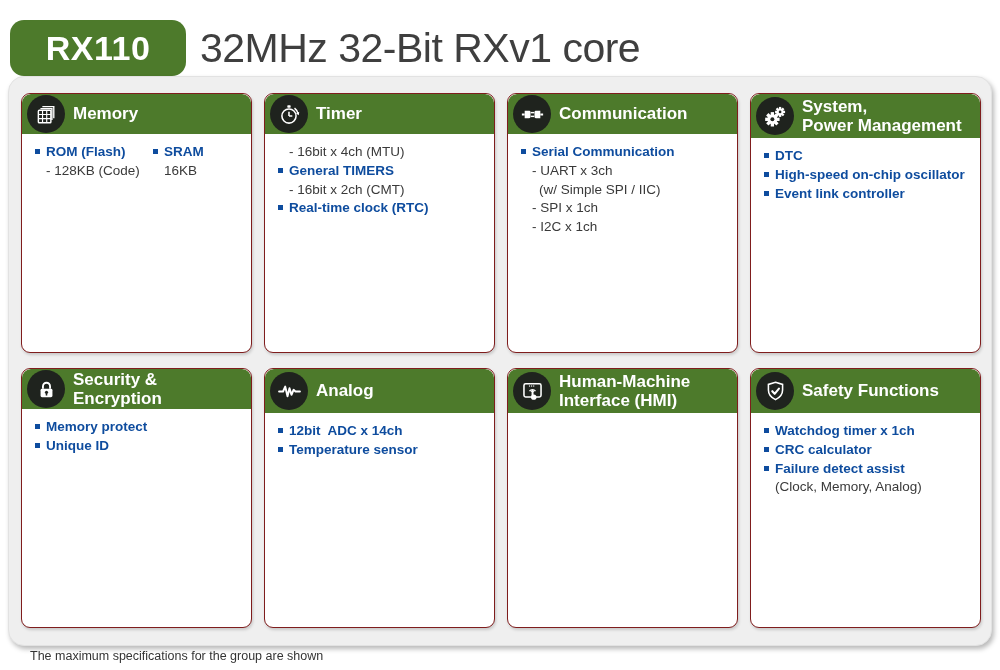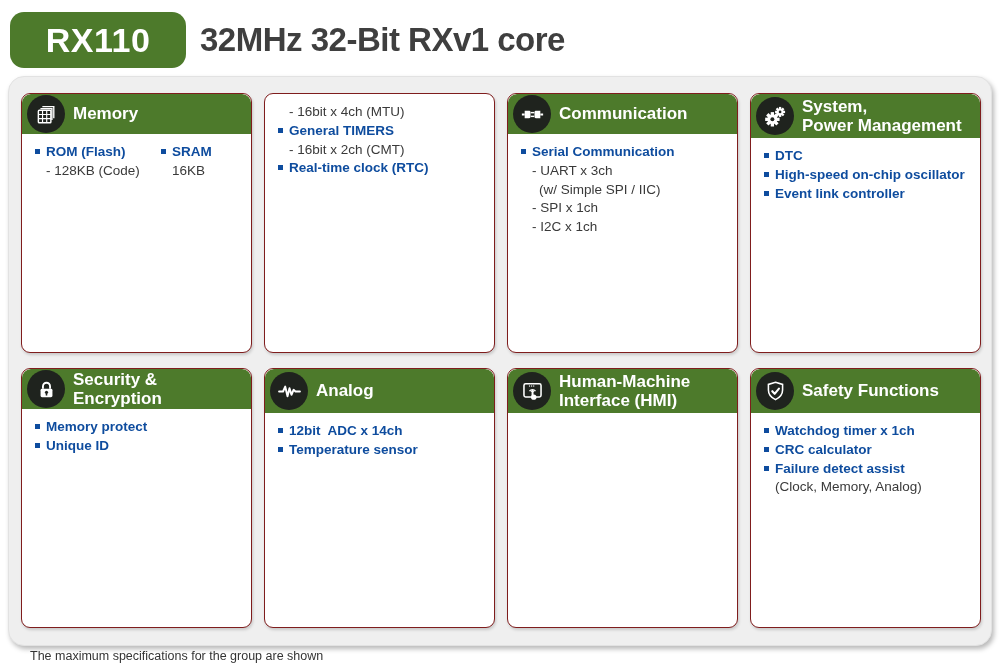--- a/index.html
+++ b/index.html
@@ -1,25 +1,25 @@
 <!DOCTYPE html>
 <html><head>
 <meta charset="utf-8">
 <style>
   * { margin:0; padding:0; box-sizing:border-box; }
   html,body { width:1000px; height:670px; background:#ffffff;
     font-family:"Liberation Sans","DejaVu Sans",sans-serif; position:relative; overflow:hidden; }
 
   
-  .hdr { position:absolute; left:0; top:4px; width:908px; height:70px; }
+  .hdr { position:absolute; left:0; top:12px; width:908px; height:70px; }
   .badge { position:absolute; left:10px; top:8px; width:176px; height:56px;
     background:#4d7a2b; border-radius:14px; display:flex; align-items:center; justify-content:center;
     color:#fff; font-weight:bold; font-size:34px; letter-spacing:.5px; }
   .page-title { position:absolute; left:200px; top:8px; height:56px; display:flex; align-items:center;
-    color:#3f3f3f; font-weight:bold; font-size:33px; letter-spacing:-0.5px;text-align:center; }
+    color:#3f3f3f; font-weight:normal; font-size:41px; letter-spacing:-0.5px;text-align:center; }
 
   
   .panel { position:absolute; left:8px; top:76px; width:984px; height:570px;
     background:#efefef; border:1px solid #e2e2e2; border-radius:16px;
     box-shadow:2px 3px 5px rgba(0,0,0,.28); }
   .grid { position:absolute; left:12px; top:16px; display:grid;
     grid-template-columns:repeat(4,231px); grid-template-rows:260px 260px; gap:15px 12px; }
 
   
   .card { background:#fff; border:1px solid #7f1d1d; border-radius:9px;
@@ -27,21 +27,21 @@
   .card-header { background:#4d7a2b; border-radius:9px 9px 0 0; display:flex; align-items:center;
     padding:0 6px 0 5px; flex:0 0 auto; }
   .r1 .card-header { height:40px; }
   .r2 .card-header { height:44px; }
   .icon-circle { width:38px; height:38px; border-radius:50%; background:#1f231e;
     display:flex; align-items:center; justify-content:center; flex:0 0 auto; margin-right:8px; }
   .icon-circle svg { width:25px; height:25px; display:block; }
   .card-title { color:#fff; font-weight:bold; font-size:17px; line-height:1.12; white-space:pre-line; }
 
   .card-body { padding:9px 10px 8px 12px; font-size:13.5px; color:#3a3a3a; line-height:1.32; }
-  .card-body.cols { display:flex;gap:8px; }
+  .card-body.cols { display:flex; }
   .col-1 { flex:0 0 118px; }
   .row { display:flex; align-items:flex-start; margin-bottom:1px; }
   .row .txt { white-space:pre-wrap; }
   .row.feature { color:#0e4c9e; font-weight:bold; }
   .bullet { flex:0 0 auto; width:5px; height:5px; background:#0e4c9e; margin:6px 6px 0 1px; }
   .row.sub  { padding-left:12px; }
   .row.sub2 { padding-left:19px; }
 
   
   .footnote { position:absolute; left:30px; top:649px; font-size:12.5px; color:#333; }
@@ -88,20 +88,33 @@
               <span class="txt">SRAM</span>
             </div>
             <div class="row sub">
               <span class="txt">16KB</span>
             </div>
           </div>
       </div>
     </section>
 
     <section class="card r1">
+      <header class="card-header">
+        <span class="icon-circle">
+          <svg viewBox="0 0 24 24">
+            <rect x="9.9" y="3.2" width="3.2" height="2.3" rx="0.6" fill="#fff"></rect>
+            <circle cx="11.5" cy="13.5" r="6.8" fill="none" stroke="#fff" stroke-width="1.5"></circle>
+            <line x1="11.5" y1="13.5" x2="11.5" y2="9.3" stroke="#fff" stroke-width="1.5"></line>
+            <line x1="11.5" y1="13.5" x2="14.7" y2="13.5" stroke="#fff" stroke-width="1.5"></line>
+            <path d="M16.8 5.9 a9.3 9.3 0 0 1 3.4 5.2" fill="none" stroke="#fff" stroke-width="1.5"></path>
+            <path d="M21.3 9.4 l-0.4 3.4 -2.6 -1.7 z" fill="#fff"></path>
+          </svg>
+        </span>
+        <h2 class="card-title">Timer</h2>
+      </header>
       <div class="card-body">
           <div class="row sub">
             <span class="txt">- 16bit x 4ch (MTU)</span>
           </div>
           <div class="row feature">
             <span class="bullet"></span>
             <span class="txt">General TIMERS</span>
           </div>
           <div class="row sub">
             <span class="txt">- 16bit x 2ch (CMT)</span>

